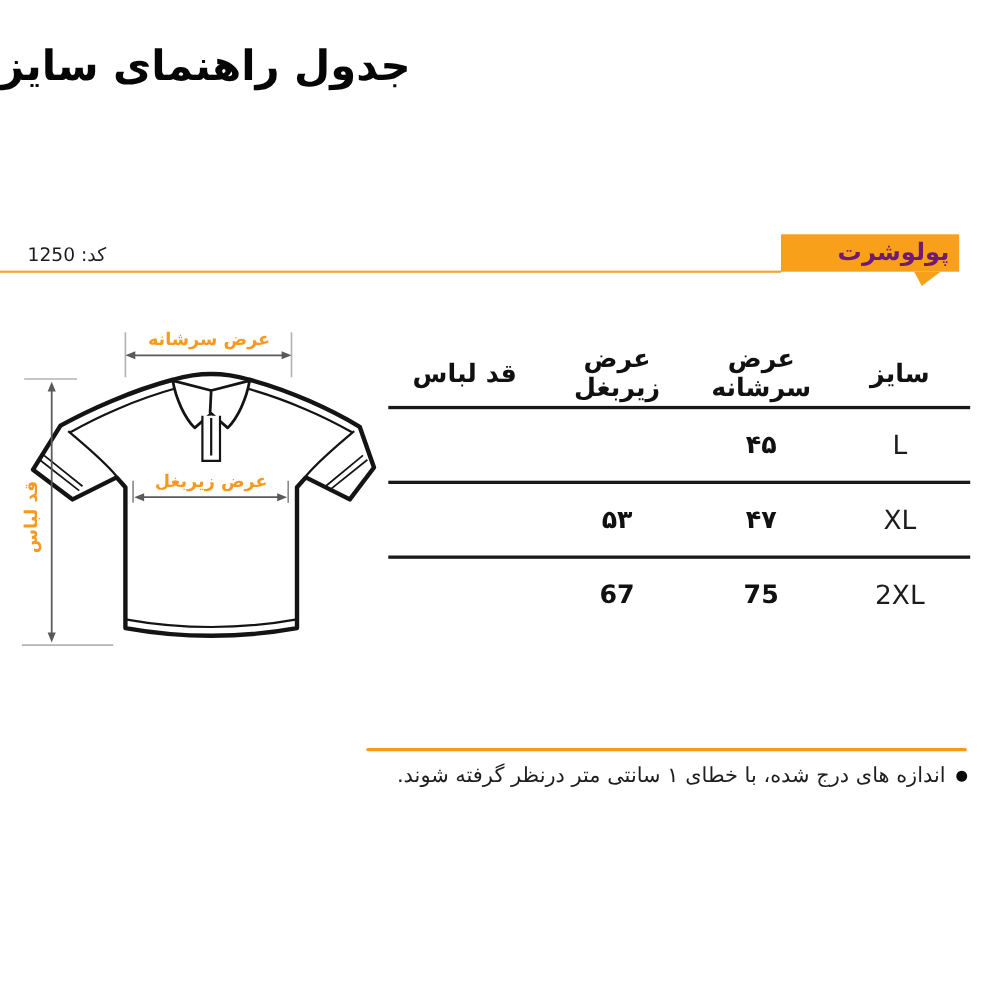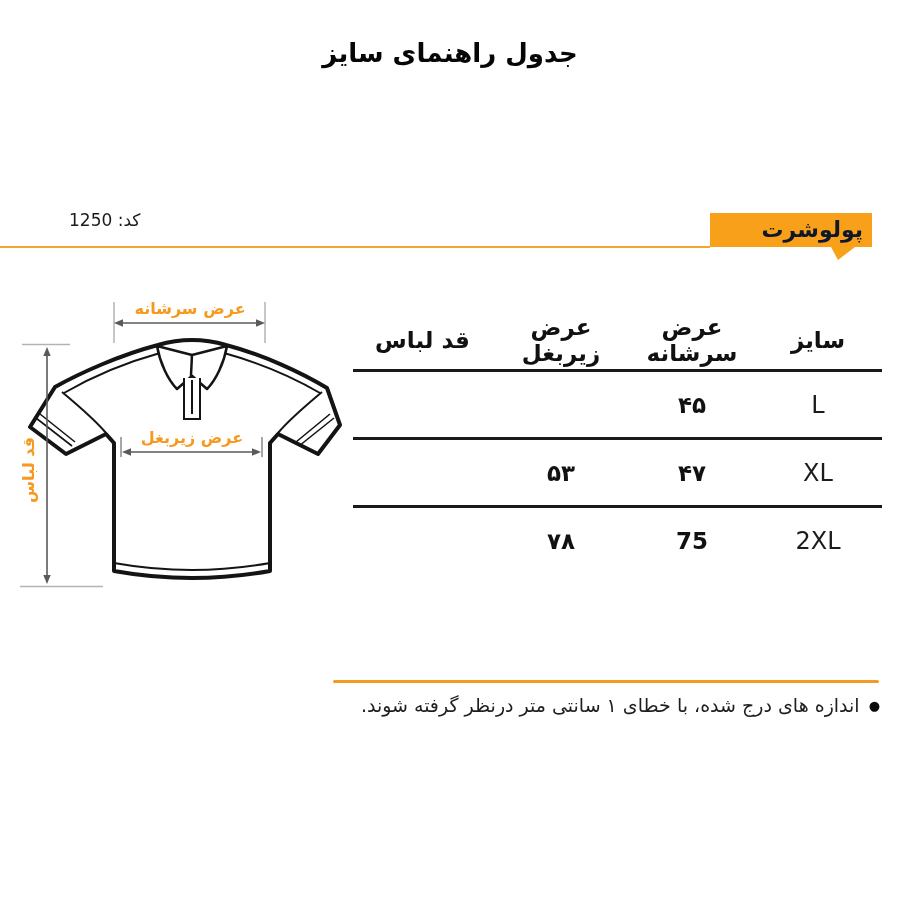--- a/index.html
+++ b/index.html
@@ -2,40 +2,40 @@
 <html lang="fa"><head>
 <meta charset="utf-8">
 <style>
   html,body{margin:0;padding:0;}
   body{
     width:900px;height:900px;position:relative;background:#ffffff;
     font-family:"DejaVu Sans",sans-serif;overflow:hidden;
   }
   
   .page-title{
-    position:absolute;top:38px;left:0;width:900px;text-align:center;
-    direction:rtl;font-size:26px;font-weight:bold;color:#060606;letter-spacing:-1px;
+    position:absolute;top:38px;left:0;width:900px;text-align:left;
+    direction:rtl;font-size:38px;font-weight:bold;color:#060606;letter-spacing:-1px;
   }
   
   .banner{
     position:absolute;top:213px;left:710px;width:162px;height:34px;
     background:#F9A01B;display:flex;align-items:center;direction:rtl;
     padding-right:9px;box-sizing:border-box;
   }
-  .banner-label{color:#0f172a;font-size:22px;font-weight:bold;line-height:1;}
+  .banner-label{color:#701a75;font-size:22px;font-weight:bold;line-height:1;}
   .banner-tail{
     position:absolute;top:247px;left:831px;width:0;height:0;
     border-top:13px solid #F9A01B;border-left:7px solid transparent;border-right:17px solid transparent;
   }
   .banner-line{
     position:absolute;top:246px;left:0;width:710px;height:2px;background:#F4A42F;
   }
   .code-text{
-    position:absolute;top:210px;left:25px;direction:rtl;
-    font-size:17px;color:#1b1b1b;margin-left:44px;
+    position:absolute;top:222px;left:25px;direction:rtl;
+    font-size:17px;color:#1b1b1b;
   }
   
   .size-table{
     position:absolute;top:311px;left:353px;width:529px;direction:rtl;color:#111;
   }
   .trow{
     display:grid;grid-template-columns:128px 124px 138px 139px;align-items:center;
   }
   .thead{height:58px;border-bottom:3px solid #191919;}
   .drow{height:65px;border-bottom:3px solid #191919;}
@@ -147,21 +147,21 @@
     <div class="cell vcell">۴۵</div>
   </div>
   <div class="trow drow">
     <div class="cell scell">XL</div>
     <div class="cell vcell">۴۷</div>
     <div class="cell vcell">۵۳</div>
   </div>
   <div class="trow drow last">
     <div class="cell scell">2XL</div>
     <div class="cell vcell">75</div>
-    <div class="cell vcell">۷۸</div>
+    <div class="cell vcell">67</div>
   </div>
 </div>
 
 <div class="note-line"></div>
 <div class="note">
   <span class="bullet">●</span>
   <span>اندازه های درج شده، با خطای ۱ سانتی متر درنظر گرفته شوند.</span>
 </div>
 
 </body></html>

